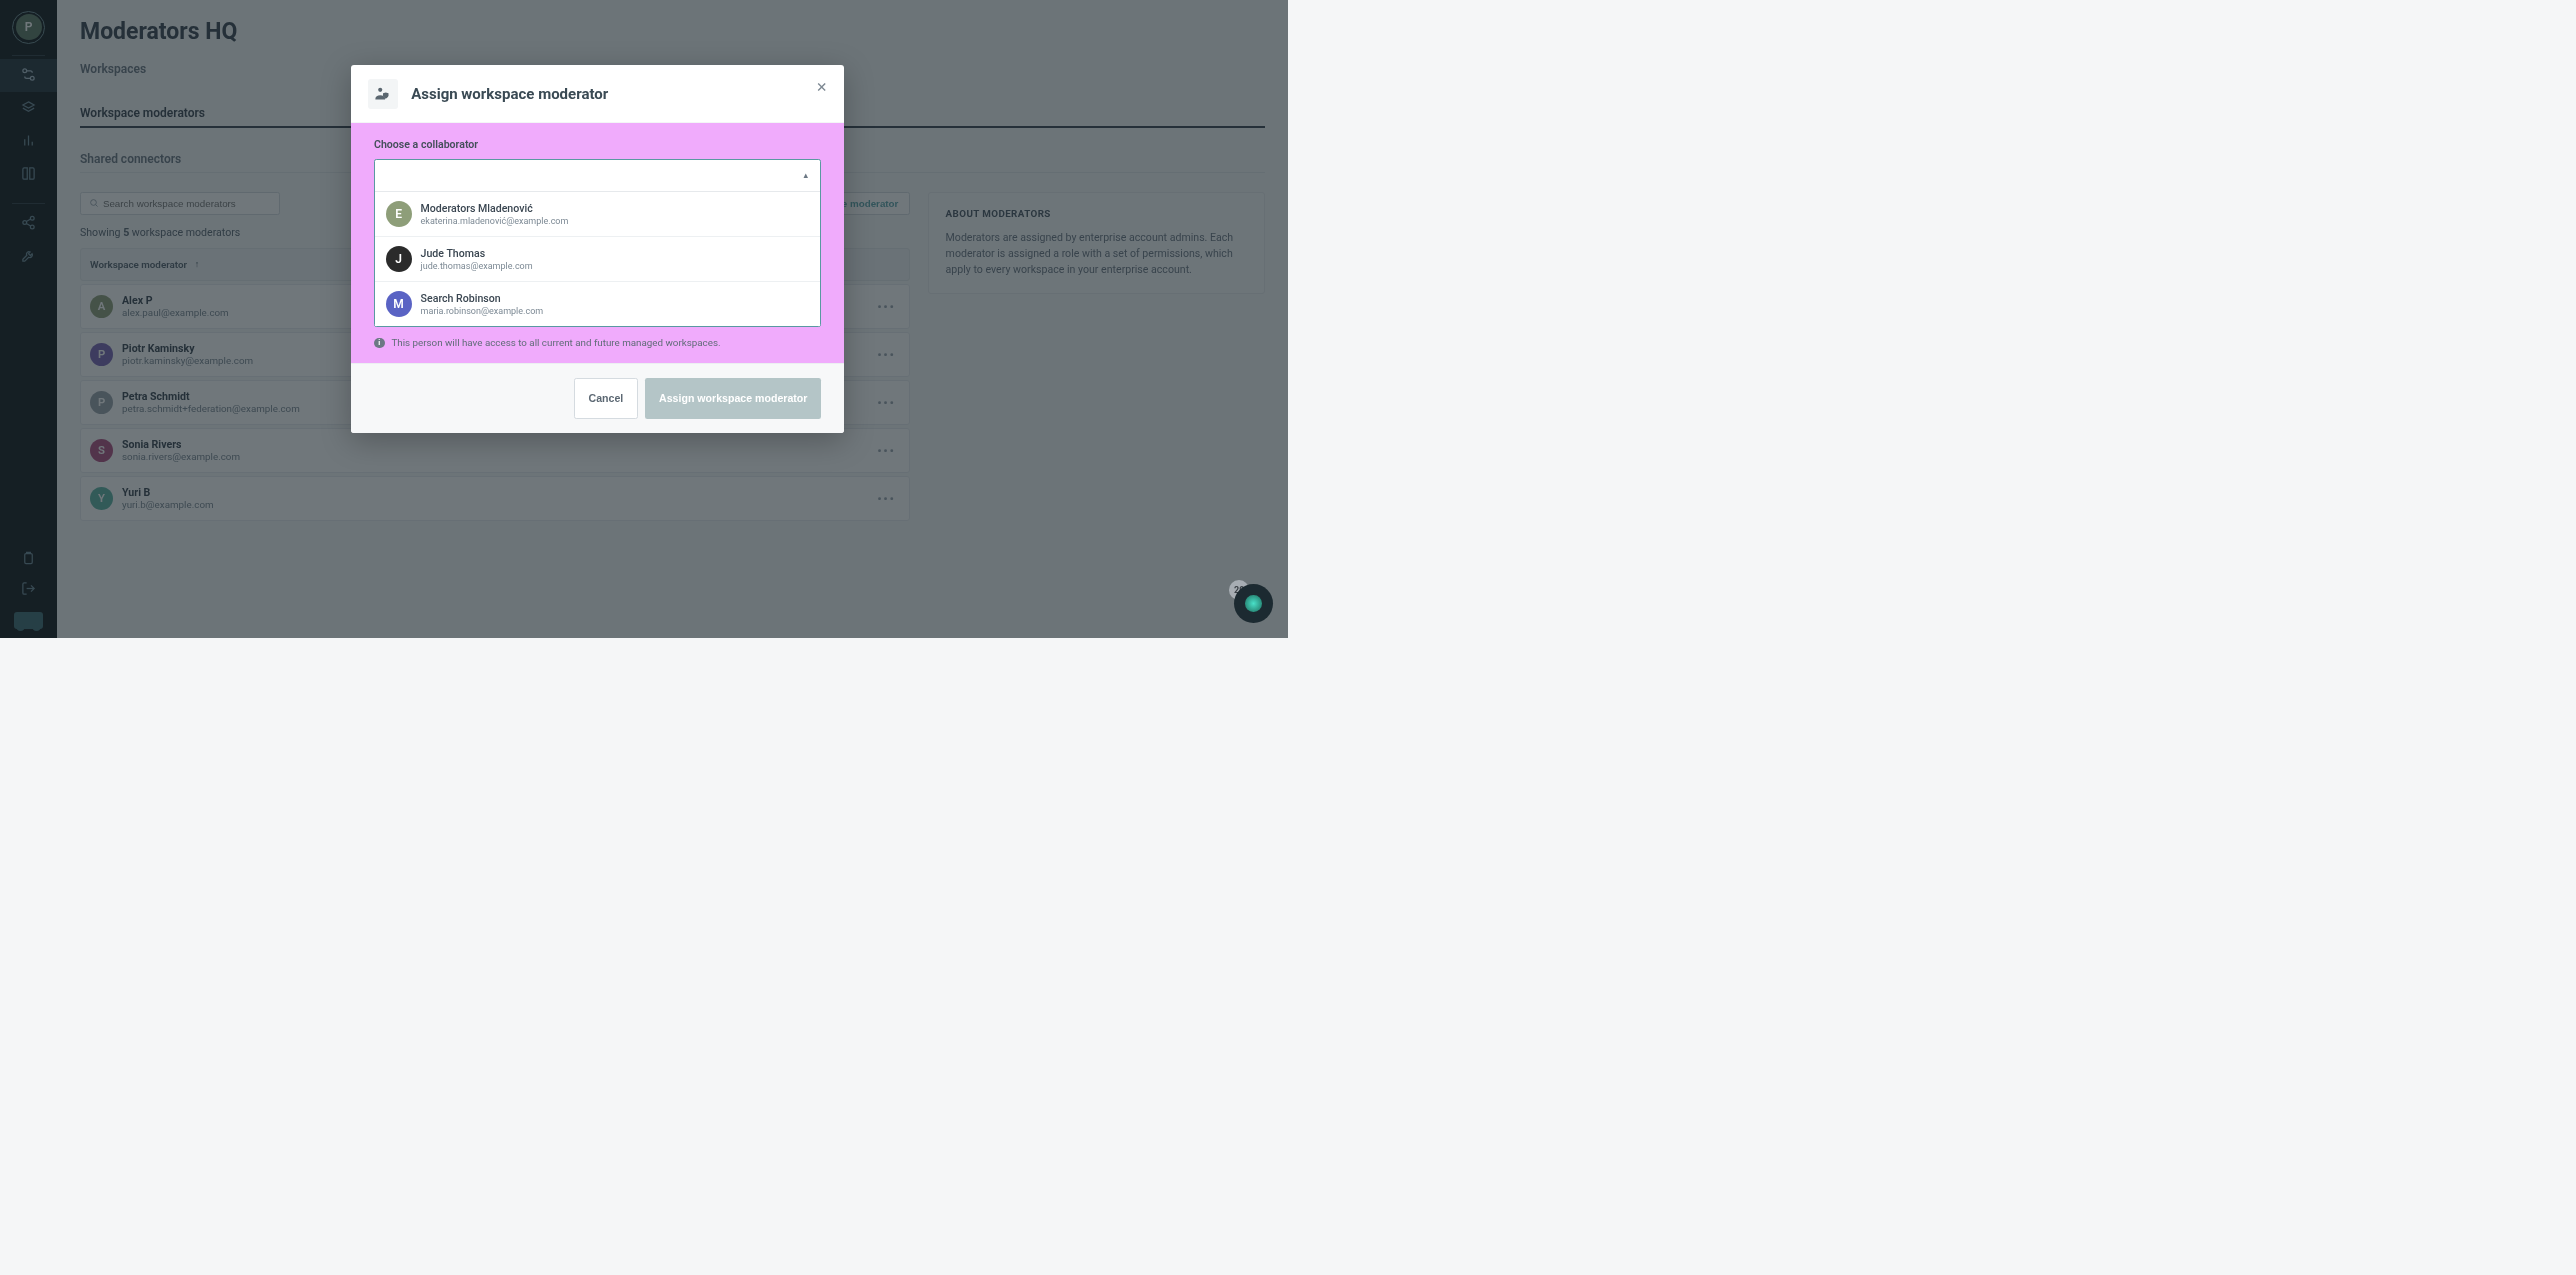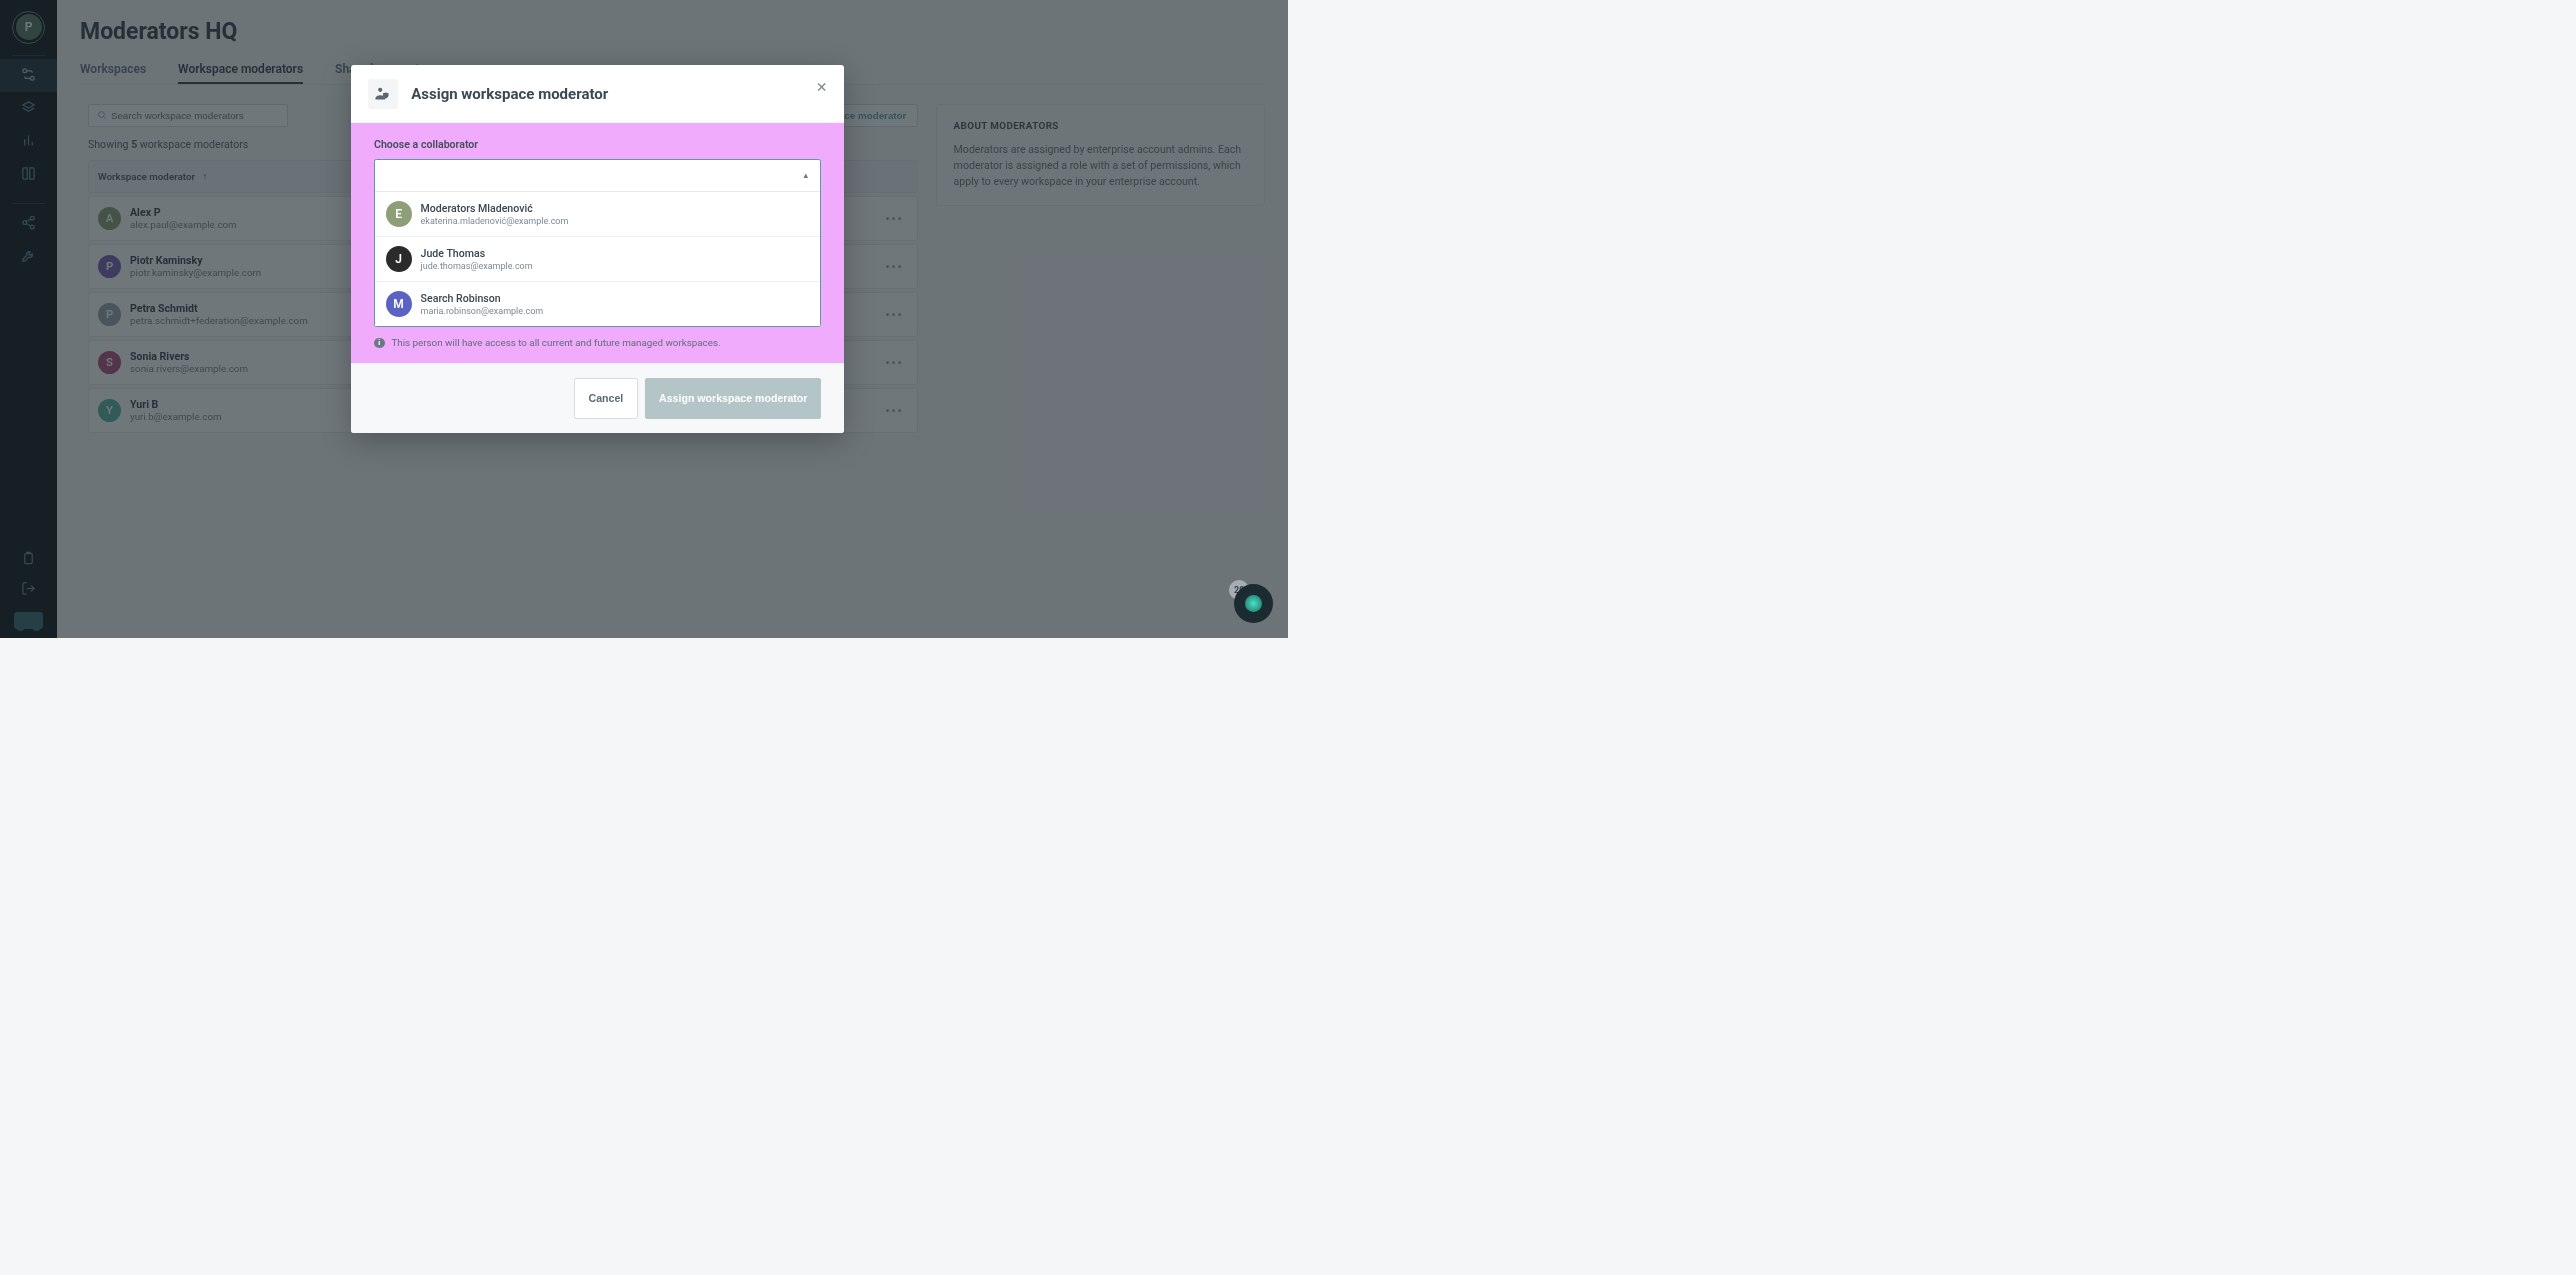--- a/index.html
+++ b/index.html
@@ -45,37 +45,37 @@
     .nav-icon { width:15px; height:15px; display:inline-block; }
     .logo { width:29px; height:16.6px; background:#3e6d73; border-radius:3px; position:relative; margin-top:3px;}
     .logo::before, .logo::after { content:""; position:absolute; bottom:-2.3px; width:9px; height:9px; border-radius:50%; background:#3e6d73;}
     .logo::before{left:2.3px;} .logo::after{right:2.3px;}
 
     .main {
       position:absolute; left:57px; right:0; top:0; bottom:0;
       padding: 18px 23px 0 23px;
     }
     .page-title { font-size: 23px; font-weight:700; color:#3a4651; margin-bottom:16.6px; }
-    .tabs { display:flex; gap:32px; border-bottom:0.8px solid #e2e6e9; margin-bottom:19.7px;}
+    .tabs { display:flex; gap:24px; border-bottom:0.8px solid #e2e6e9; margin-bottom:19.7px;flex-direction:column;}
     .tab { font-size:12px; color:#6a7682; font-weight:600; padding:0 0 6px 0; }
     .tab.active { color:#3a4651; border-bottom:2.3px solid #3a4651; }
     .toolbar { display:flex; justify-content:space-between; align-items:center; margin-bottom:10.6px;}
     .search-box {
       width:200px; height:23px; border:0.8px solid #d5dbe0; border-radius:2.3px;
       background:#fff; display:flex; align-items:center; padding:0 7.6px; color:#8a97a3; font-size:9.8px;
     }
     .search-box input { border:none; outline:none; flex:1; font-size:9.8px; margin-left:4.5px; color:#333; background:transparent;}
     .assign-btn-top {
       height:23px; padding:0 10.6px; border:0.8px solid #d5dbe0; border-radius:2.3px;
       background:#fff; color:#5ea5ac; font-size:9.8px; font-weight:600;
     }
     .showing { font-size:10.6px; color:#596672; margin-bottom:9px;}
     .showing b { font-weight:700; }
 
-    .layout-row { display:flex; gap:18px; align-items:flex-start;margin-left:8px; }
+    .layout-row { display:flex; gap:18px; align-items:flex-start; }
     .list-col { flex:0 0 830px; }
     .info-col { flex:1; }
 
     .list-header {
       height:33px; background:#eef1f3; border:0.8px solid #e2e6e9; border-radius:3px;
       display:flex; align-items:center; padding:0 9px; font-size:9.8px; font-weight:600; color:#55626e;
       margin-bottom:3px;
     }
     .sort-arrow { margin-left:7.6px; font-size:9px; }
     .mod-row {

